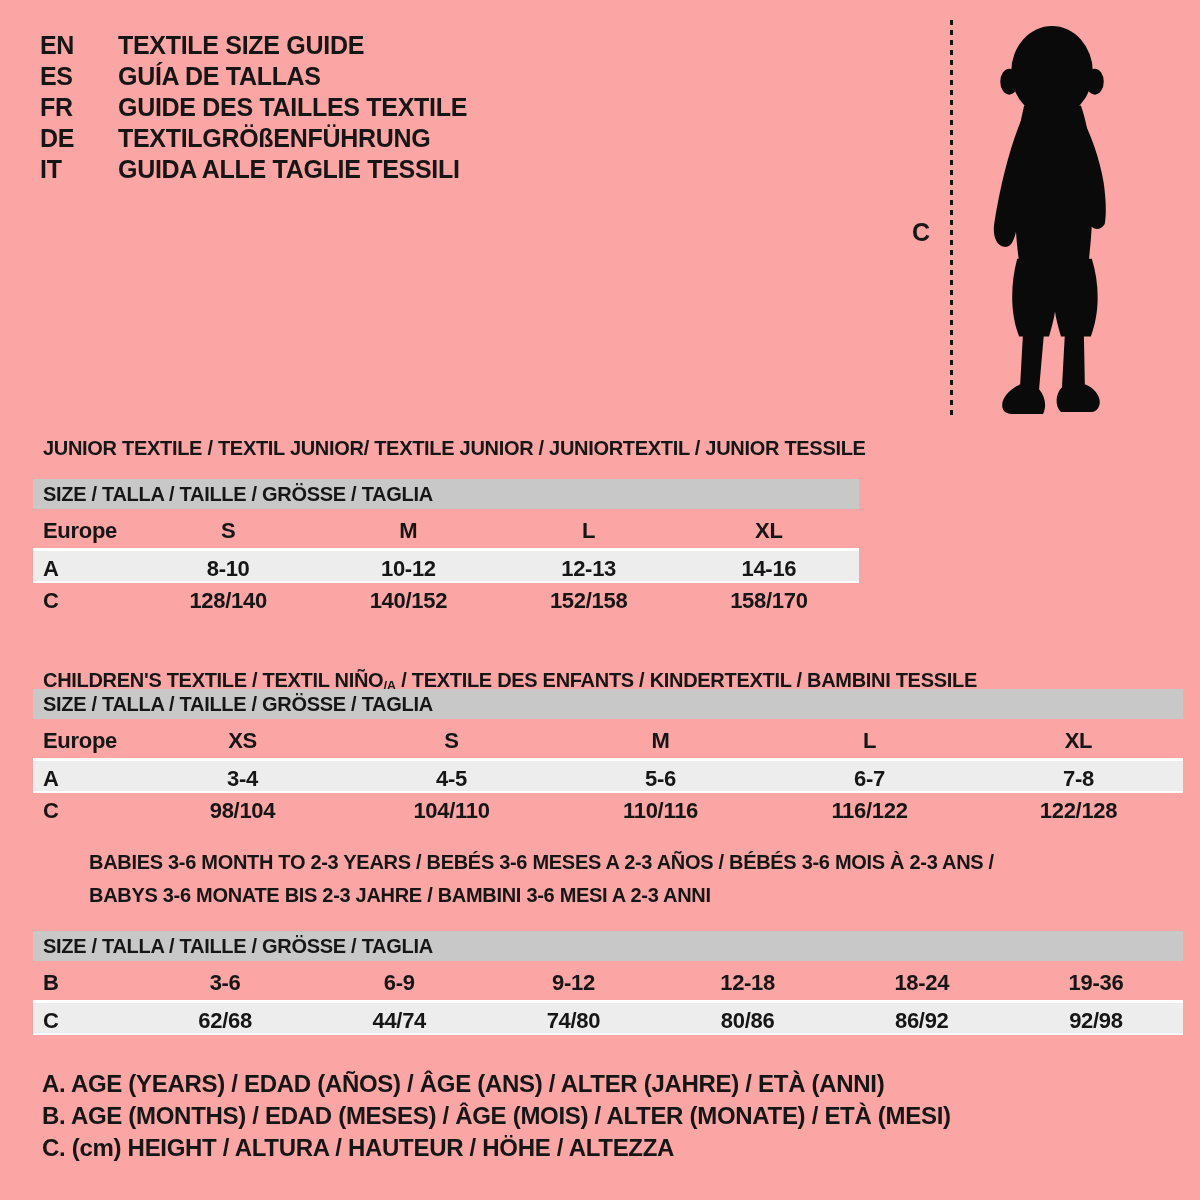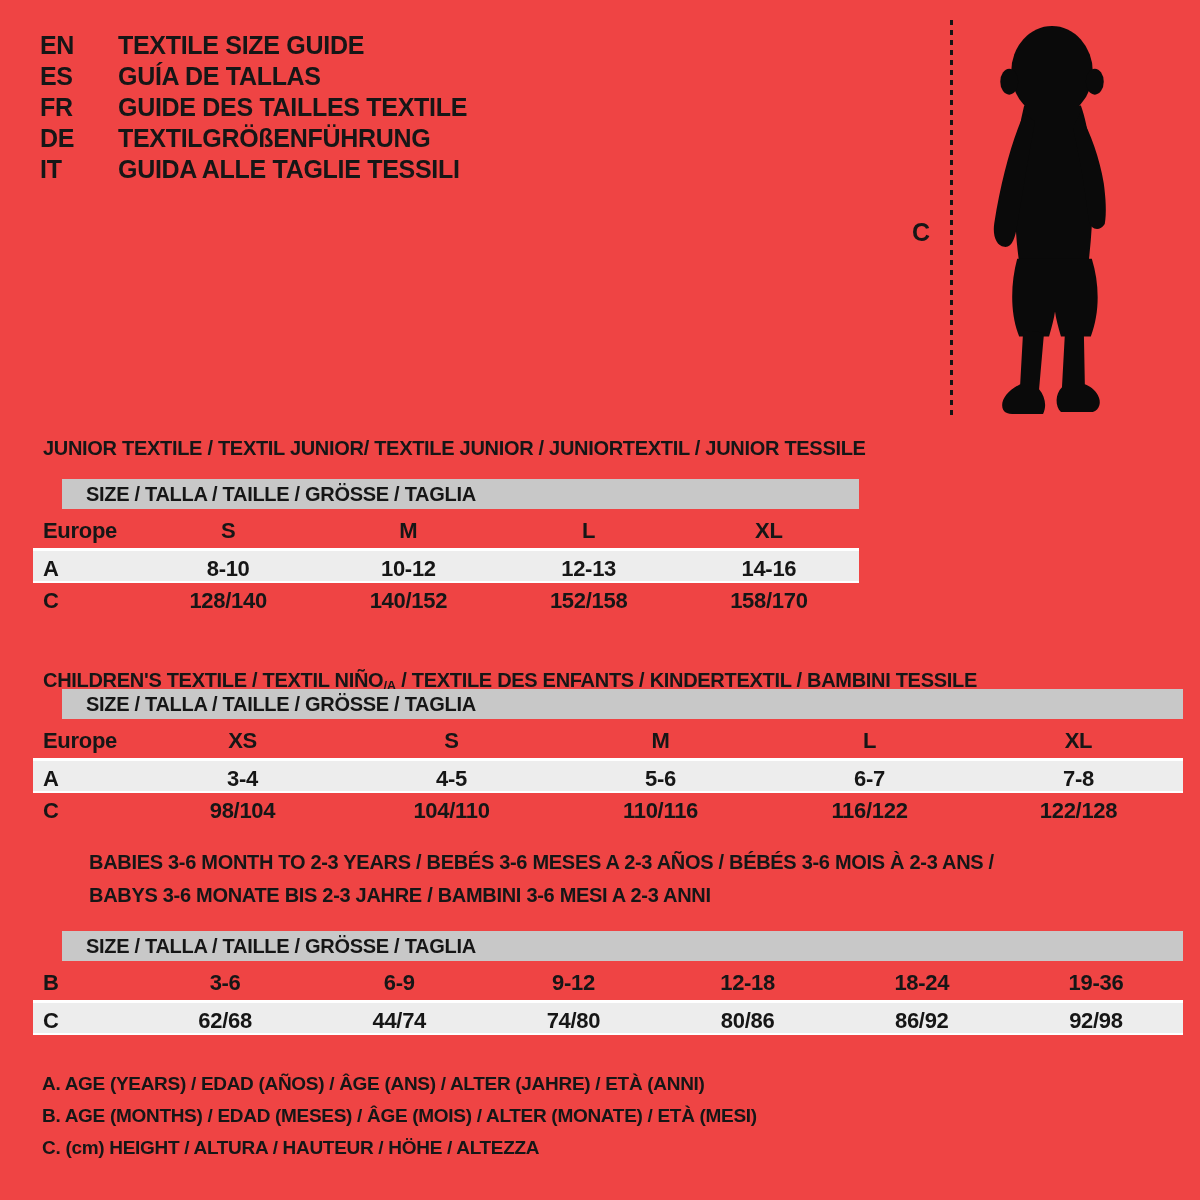--- a/index.html
+++ b/index.html
@@ -1,21 +1,21 @@
 <!DOCTYPE html>
 <html><head>
 <meta charset="utf-8">
 <style>
   * { box-sizing: border-box; margin: 0; padding: 0; }
   html, body { background: #ffffff; }
   .page {
     position: relative;
     width: 1200px;
     height: 1200px;
-    background: #ef4444;
+    background: #fca5a5;
     color: #161616;
     font-family: "Liberation Sans", "DejaVu Sans", sans-serif;
     font-weight: 700;
     letter-spacing: -0.3px;
     overflow: hidden;
   }
 
   
   .lang-list { position: absolute; left: 40px; top: 30px; }
   .lang-row { display: flex; font-size: 25px; line-height: 31px; }
@@ -38,32 +38,31 @@
   .sub { font-size: 13px; position: relative; top: 3px; letter-spacing: -0.2px; }
 
   
   .table { position: absolute; left: 33px; }
   .table-junior { top: 479px; width: 826px; }
   .table-children { top: 689px; width: 1150px; }
   .table-babies { top: 931px; width: 1150px; }
   .band {
     height: 30px; line-height: 30px;
     background: #c8c8c8;
-    padding-left: 24px;
+    padding-left: 10px;
     font-size: 20px;
     margin-bottom: 4px;
-    margin-left: 29px;
   }
   .trow { display: flex; height: 35px; line-height: 35px; font-size: 22px; }
   .trow.alt { background: #ededed; border-top: 3px solid #fff; border-bottom: 2px solid #fff; }
   .tlabel { flex: 0 0 105px; width: 105px; padding-left: 10px; }
   .tcell { flex: 1; text-align: center; }
 
   
-  .legend { position: absolute; left: 42px; top: 1068px; font-size: 19px; line-height: 32px; }
+  .legend { position: absolute; left: 42px; top: 1068px; font-size: 24px; line-height: 32px; }
 </style>
 </head>
 <body>
 
 <div class="page">
 
   <div class="lang-list">
     <div class="lang-row">
       <span class="lang-code">EN</span>
       <span class="lang-label">TEXTILE SIZE GUIDE</span>

